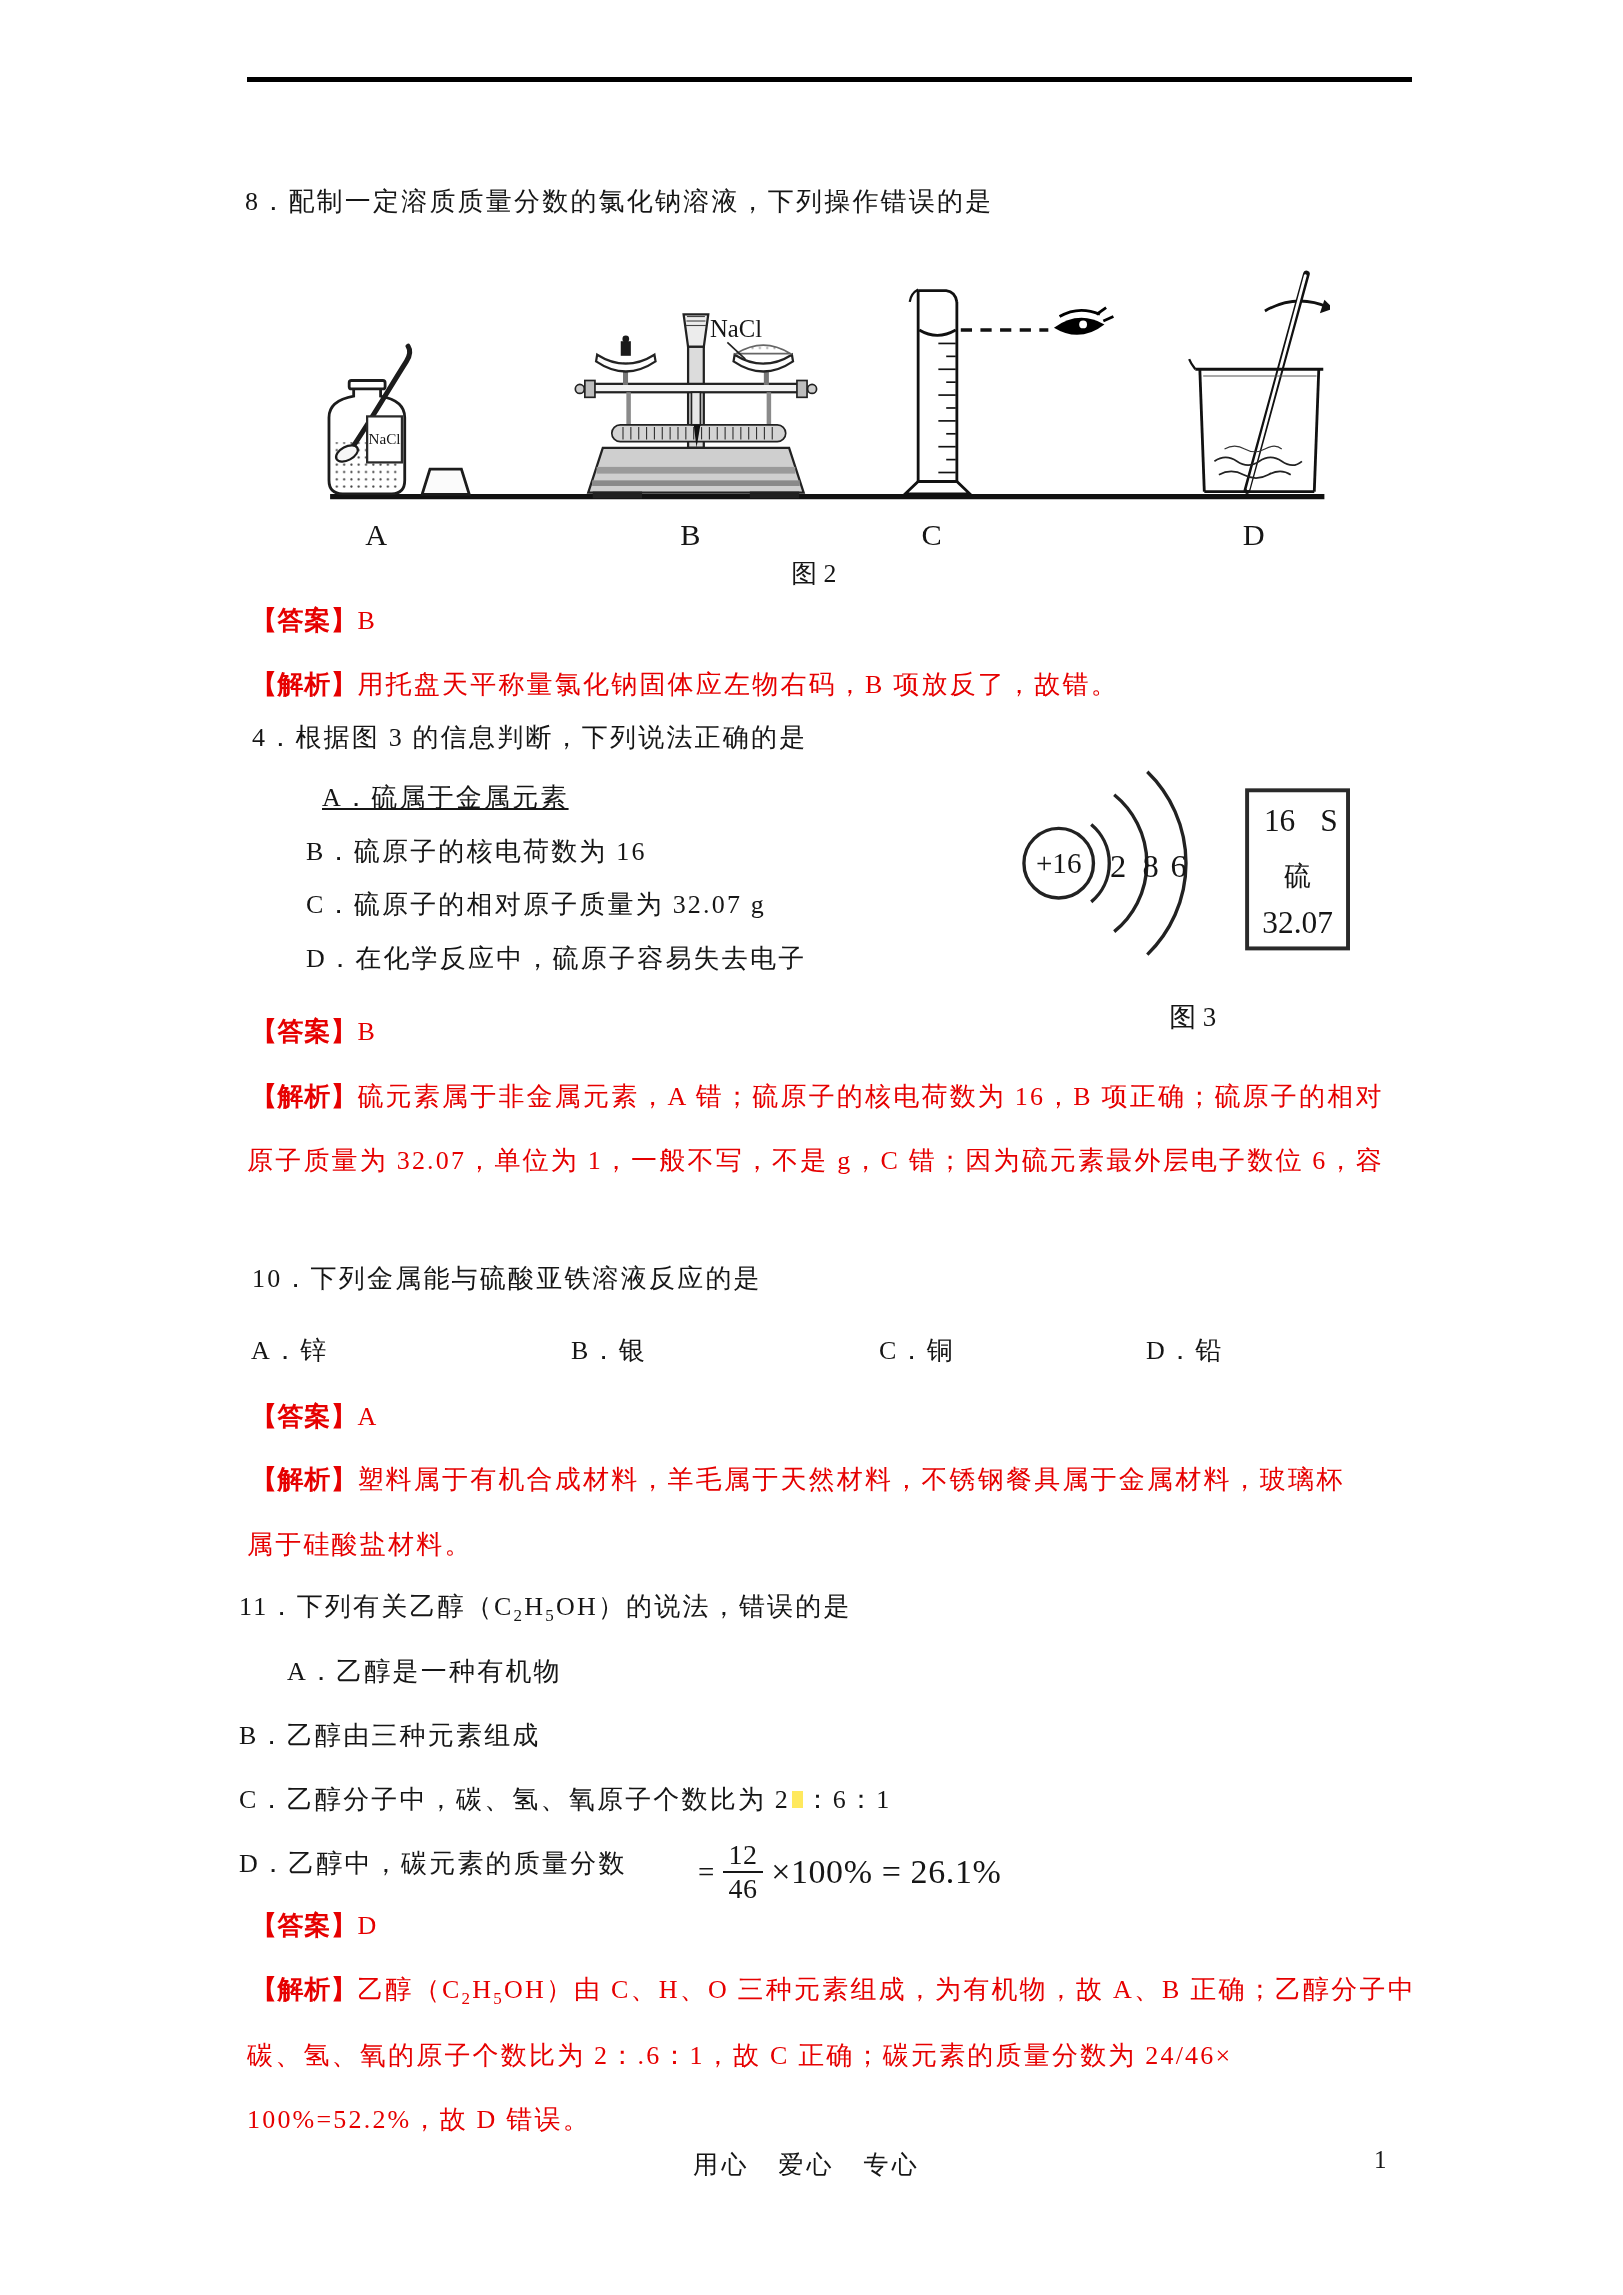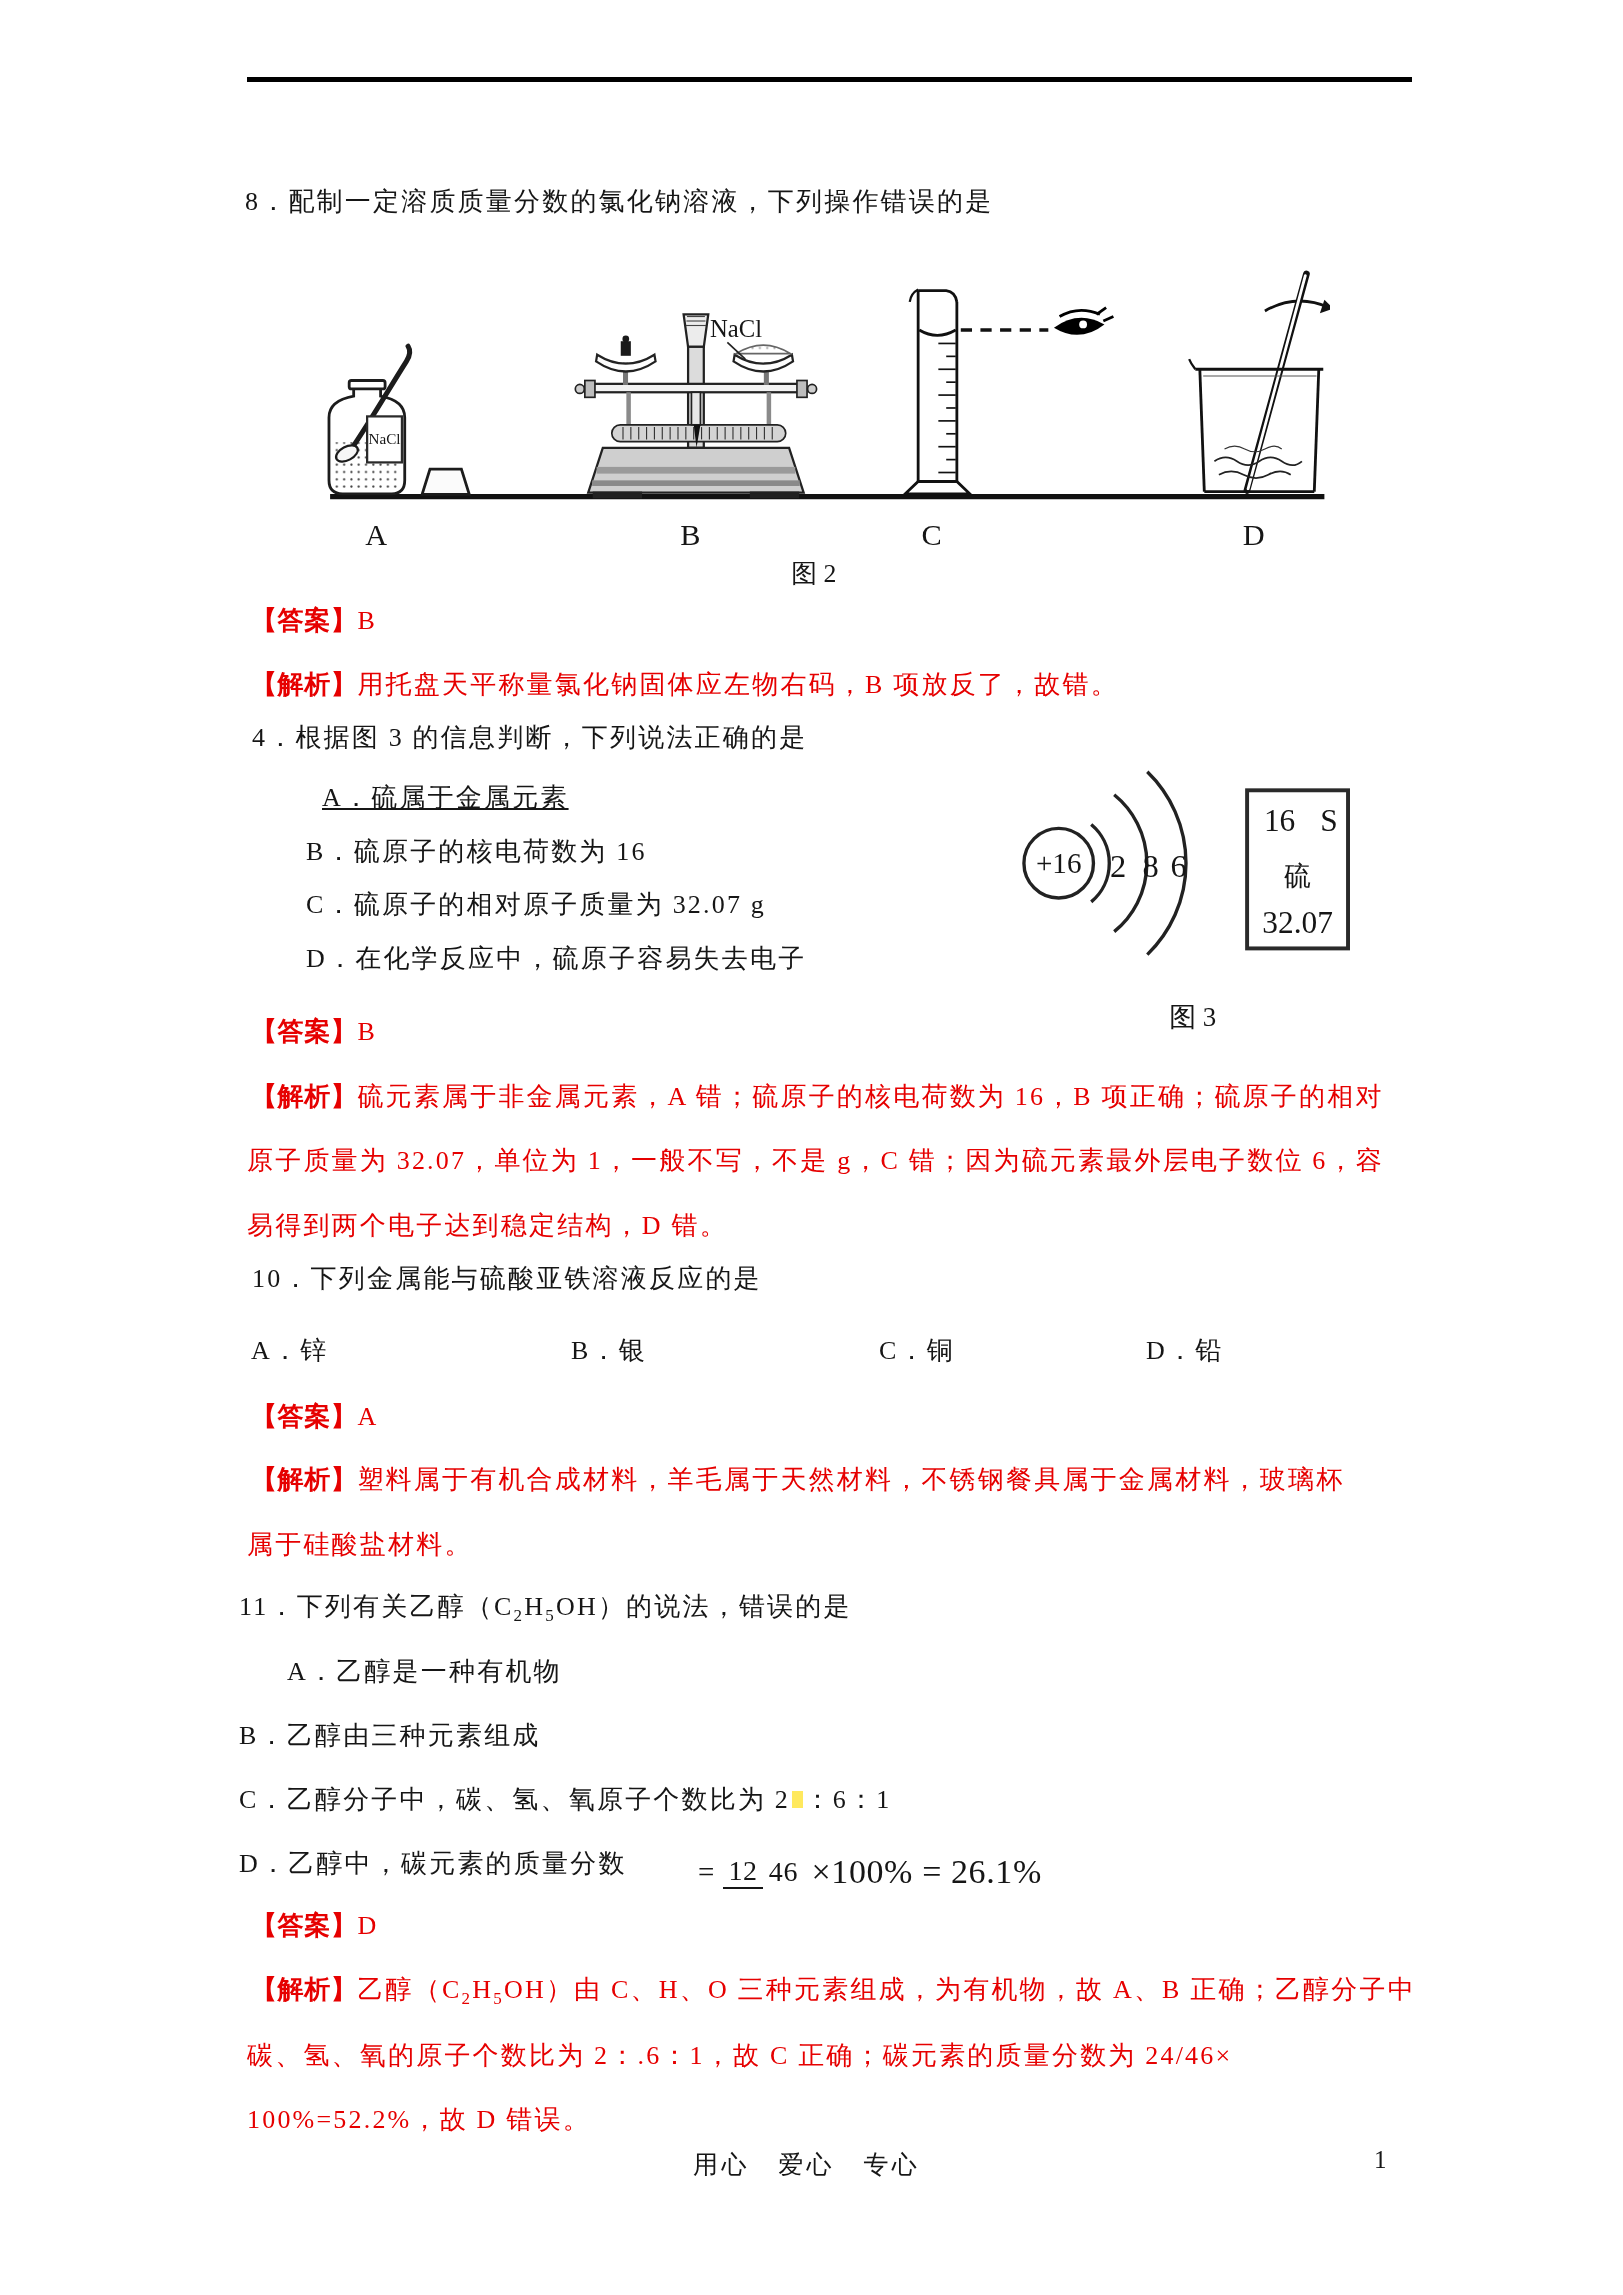--- a/index.html
+++ b/index.html
@@ -36,21 +36,21 @@
   .formula{
     position:absolute;
     display:flex;
     align-items:center;
     gap:7.9px;
     font-size:27px;
     letter-spacing:0.6px;
   }
   .frac{
     display:inline-flex;
-    flex-direction:row;
+    flex-direction:column;
     align-items:center;
     line-height:1.15;
     font-size:28px;
   }
   .frac .num{border-bottom:2.2px solid #161616;padding:0 5.6px;}
   .frac .den{padding:0 5.6px;}
   .footer{
     position:absolute;
     font-size:25px;
     letter-spacing:3.4px;
@@ -228,21 +228,20 @@
     <text x="347" y="500" font-size="48" text-anchor="middle">图 3</text>
   </svg>
 
   <div class="t red" style="left:251px;top:1016px;">
     <span class="tag">【答案】</span><span>B</span>
   </div>
   <div class="t red" style="left:251px;top:1081px;">
     <span class="tag">【解析】</span><span>硫元素属于非金属元素，A 错；硫原子的核电荷数为 16，B 项正确；硫原子的相对</span>
   </div>
   <div class="t red" style="left:247px;top:1145px;">原子质量为 32.07，单位为 1，一般不写，不是 g，C 错；因为硫元素最外层电子数位 6，容</div>
-  <div class="t red" style="left:247px;top:1210px;">易得到两个电子达到稳定结构，D 错。</div>
 
   <div class="t" style="left:252px;top:1263px;">10．下列金属能与硫酸亚铁溶液反应的是</div>
   <div class="t" style="left:251px;top:1335px;">A．锌</div>
   <div class="t" style="left:571px;top:1335px;">B．银</div>
   <div class="t" style="left:879px;top:1335px;">C．铜</div>
   <div class="t" style="left:1146px;top:1335px;">D．铅</div>
   <div class="t red" style="left:251px;top:1401px;">
     <span class="tag">【答案】</span><span>A</span>
   </div>
   <div class="t red" style="left:251px;top:1464px;">

